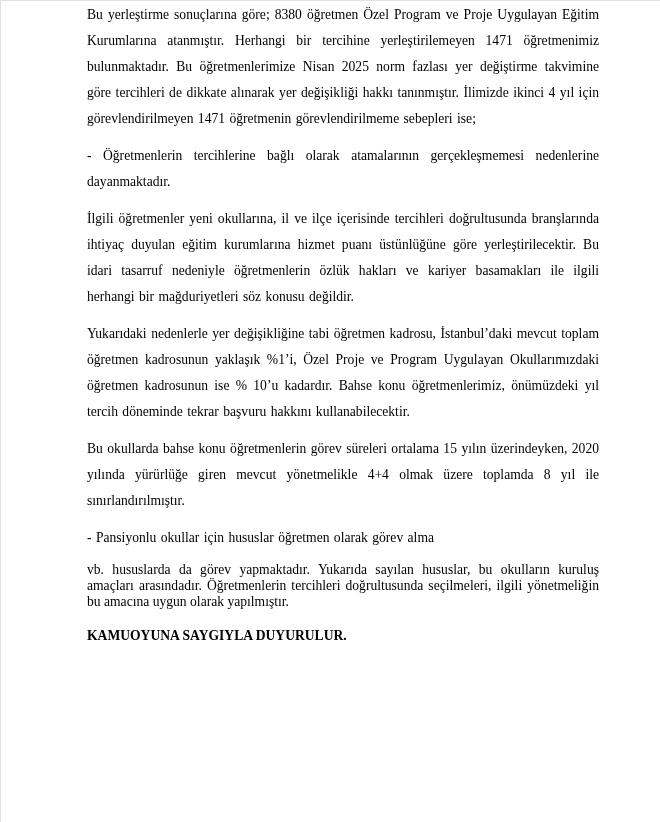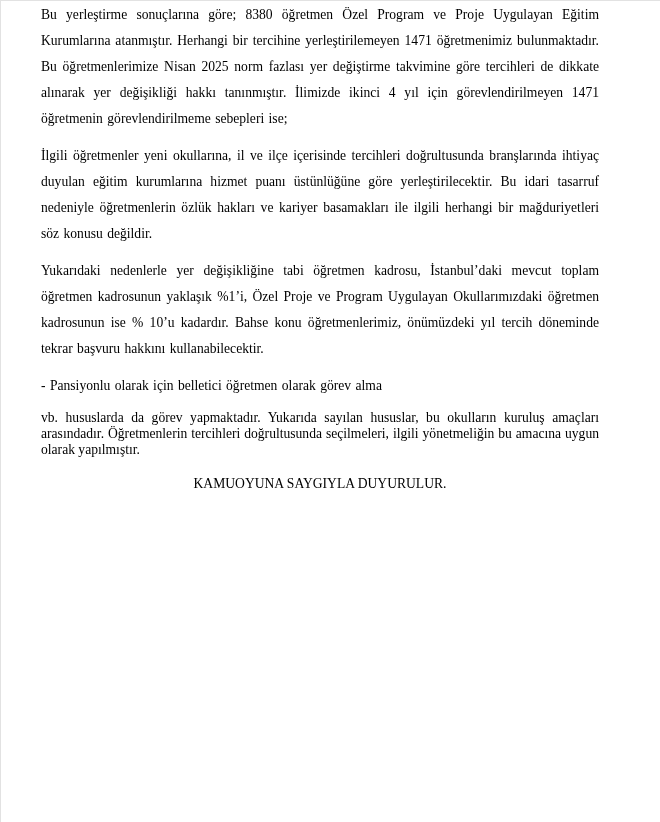--- a/index.html
+++ b/index.html
@@ -12,49 +12,51 @@
     height: 822px;
     overflow: hidden;
     font-family: "Liberation Serif", "DejaVu Serif", serif;
     color: #000000;
     position: relative;
   }
   .page {
     box-sizing: border-box;
     width: 660px;
     height: 822px;
-    padding: 1px 61px 0 40px;
+    padding: 1px 61px 0 86px;
     border-top: 1px solid #e2e2e2;
     border-left: 1px solid #e2e2e2;
   }
   .para {
     margin: 0 0 11px 0;
     font-size: 13.6px;
     line-height: 26px;
     text-align: justify;
     word-spacing: 1px;
   }
   .para.tight {
     line-height: 16px;
     margin-top: 9px;
     margin-bottom: 13px;
     word-spacing: 0;
     font-family: Liberation Serif, serif;
   }
   .para.bold {
-    font-weight: normal;
-    text-align: center;
+    font-weight: bold;
+    text-align: left;
     word-spacing: 0;
   }
 </style>
 </head>
 <body>
 
 <main class="page">
   <div id="paragraphs">
       <p class="para ">Bu yerleştirme sonuçlarına göre; 8380 öğretmen Özel Program ve Proje Uygulayan Eğitim Kurumlarına atanmıştır. Herhangi bir tercihine yerleştirilemeyen 1471 öğretmenimiz bulunmaktadır. Bu öğretmenlerimize Nisan 2025 norm fazlası yer değiştirme takvimine göre tercihleri de dikkate alınarak yer değişikliği hakkı tanınmıştır. İlimizde ikinci 4 yıl için görevlendirilmeyen 1471 öğretmenin görevlendirilmeme sebepleri ise;</p>
+      <p class="para ">- Öğretmenlerin tercihlerine bağlı olarak atamalarının gerçekleşmemesi nedenlerine dayanmaktadır.</p>
       <p class="para ">İlgili öğretmenler yeni okullarına, il ve ilçe içerisinde tercihleri doğrultusunda branşlarında ihtiyaç duyulan eğitim kurumlarına hizmet puanı üstünlüğüne göre yerleştirilecektir. Bu idari tasarruf nedeniyle öğretmenlerin özlük hakları ve kariyer basamakları ile ilgili herhangi bir mağduriyetleri söz konusu değildir.</p>
       <p class="para ">Yukarıdaki nedenlerle yer değişikliğine tabi öğretmen kadrosu, İstanbul’daki mevcut toplam öğretmen kadrosunun yaklaşık %1’i, Özel Proje ve Program Uygulayan Okullarımızdaki öğretmen kadrosunun ise % 10’u kadardır. Bahse konu öğretmenlerimiz, önümüzdeki yıl tercih döneminde tekrar başvuru hakkını kullanabilecektir.</p>
-      <p class="para ">- Pansiyonlu olarak için belletici öğretmen olarak görev alma</p>
+      <p class="para ">Bu okullarda bahse konu öğretmenlerin görev süreleri ortalama 15 yılın üzerindeyken, 2020 yılında yürürlüğe giren mevcut yönetmelikle 4+4 olmak üzere toplamda 8 yıl ile sınırlandırılmıştır.</p>
+      <p class="para ">- Pansiyonlu okullar için hususlar öğretmen olarak görev alma</p>
       <p class="para tight">vb. hususlarda da görev yapmaktadır. Yukarıda sayılan hususlar, bu okulların kuruluş amaçları arasındadır. Öğretmenlerin tercihleri doğrultusunda seçilmeleri, ilgili yönetmeliğin bu amacına uygun olarak yapılmıştır.</p>
       <p class="para bold">KAMUOYUNA SAYGIYLA DUYURULUR.</p>
     </div>
 </main>
 
 </body></html>

